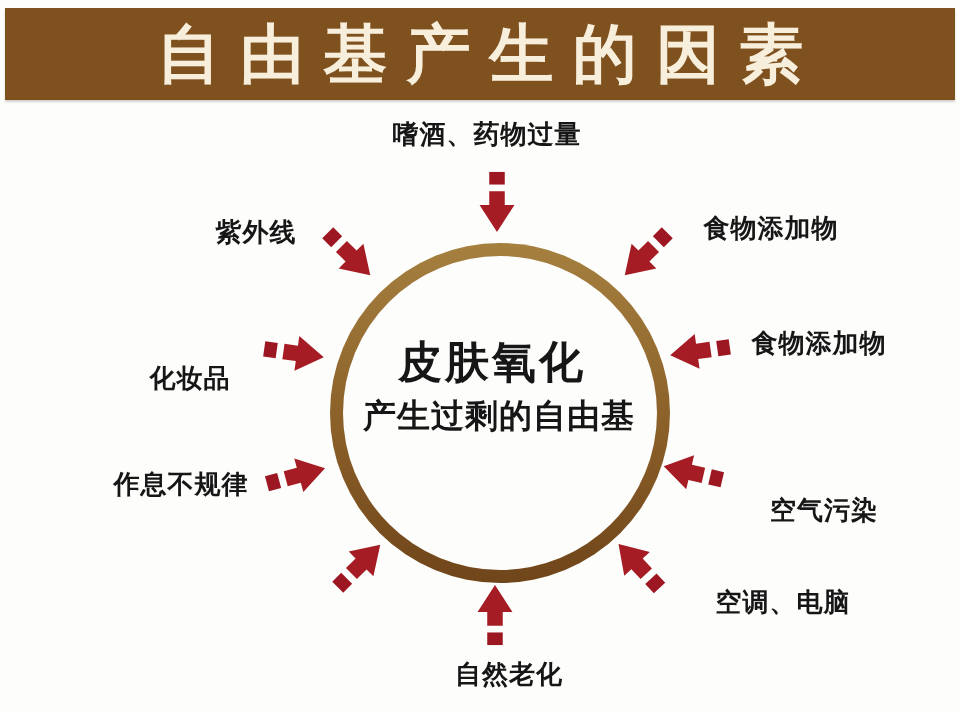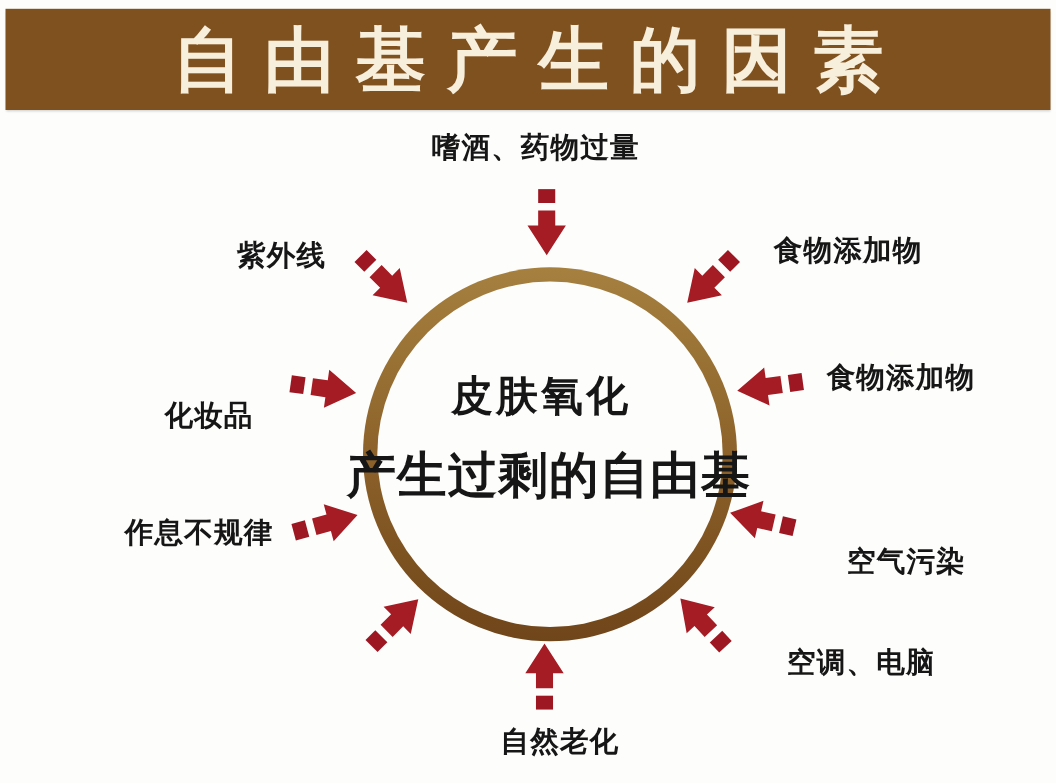--- a/index.html
+++ b/index.html
@@ -33,22 +33,22 @@
     position:absolute;inset:13px;border-radius:50%;
     background:var(--background,#fdfdfb);
   }
   
   .lbl{
     position:absolute;transform:translate(-50%,-50%);
     color:var(--label,#161616);
     font-weight:bold;font-size:26px;line-height:1.1;
     white-space:nowrap;letter-spacing:1px;
   }
-  .center-line1{font-size:38px;letter-spacing:3px;}
-  .center-line2{font-size:45px;letter-spacing:1px;margin-top:16px;}
+  .center-line1{font-size:44px;letter-spacing:3px;}
+  .center-line2{font-size:33px;letter-spacing:1px;}
   .lbl-alcohol{left:487px;top:134px;}
   .lbl-uv{left:256px;top:232px;}
   .lbl-food{left:771px;top:228px;}
   .lbl-cosmetics{left:190px;top:350px;margin-top:28px;}
   .lbl-stress{left:819px;top:343px;}
   .lbl-irregular{left:157px;top:484px;margin-left:24px;}
   .lbl-air{left:824px;top:487px;margin-top:23px;}
   .lbl-coffee{left:219px;top:601px;}
   .lbl-ac{left:783px;top:602px;}
   .lbl-aging{left:509px;top:674px;}

